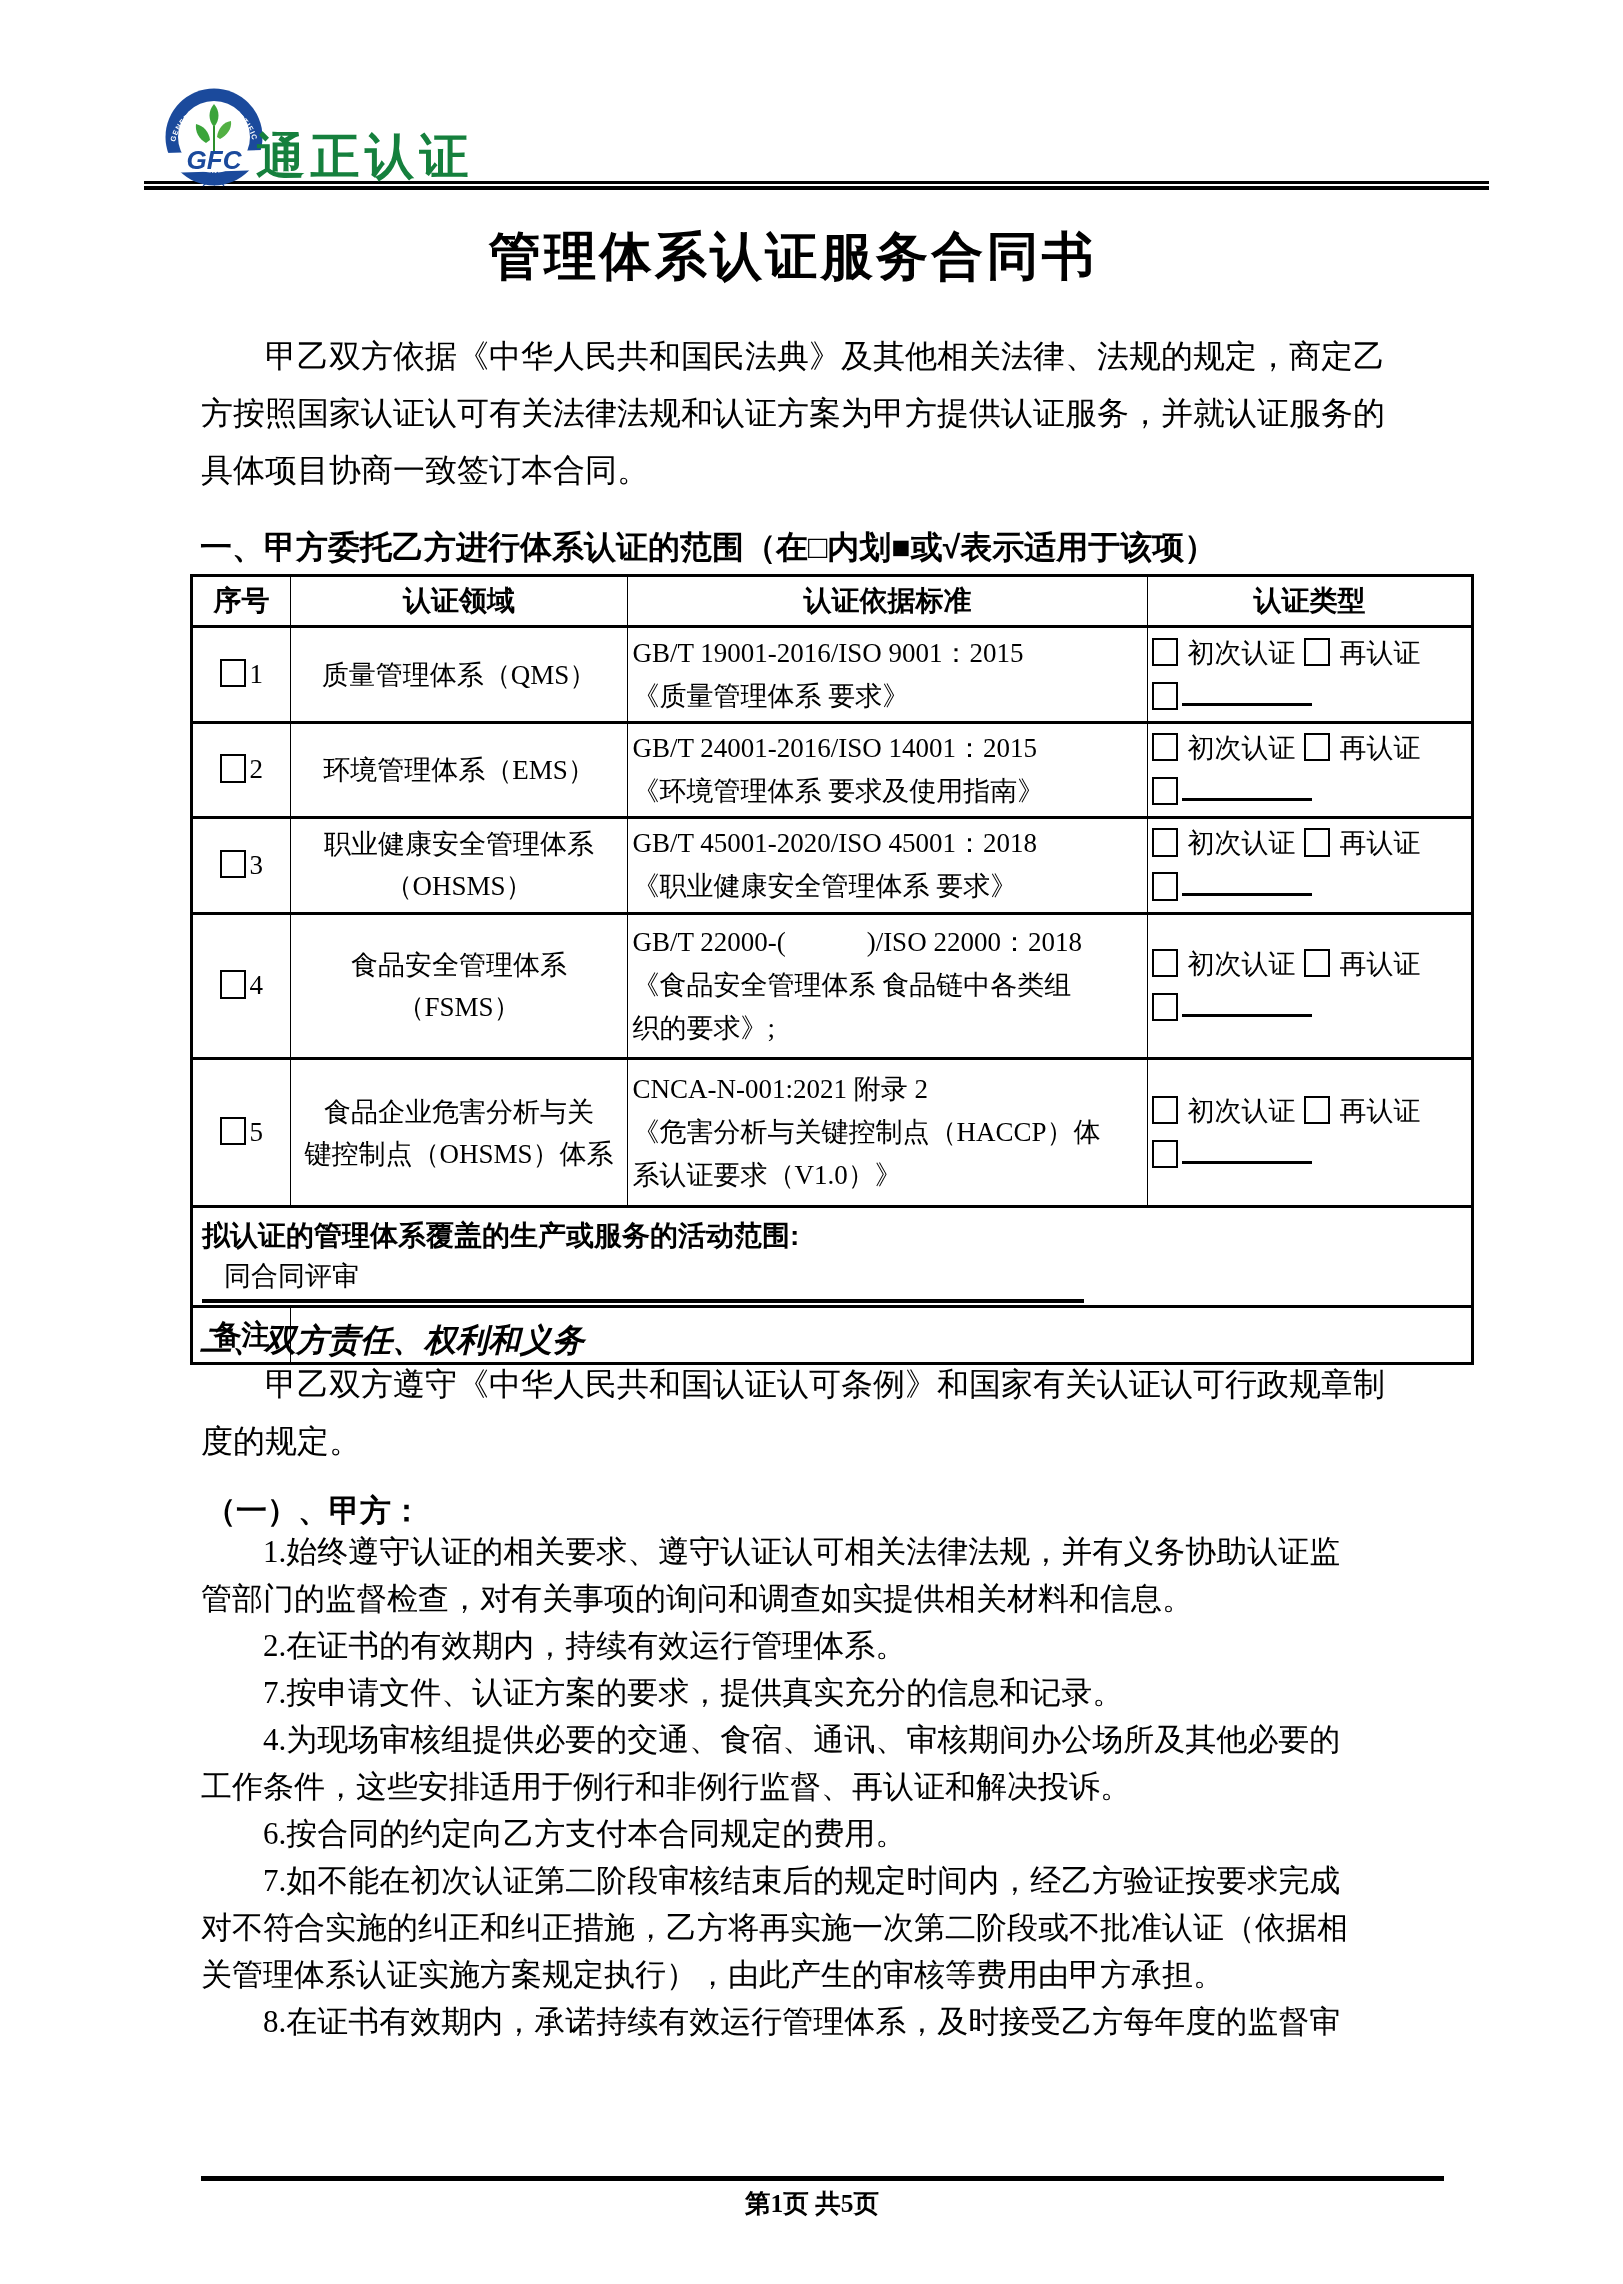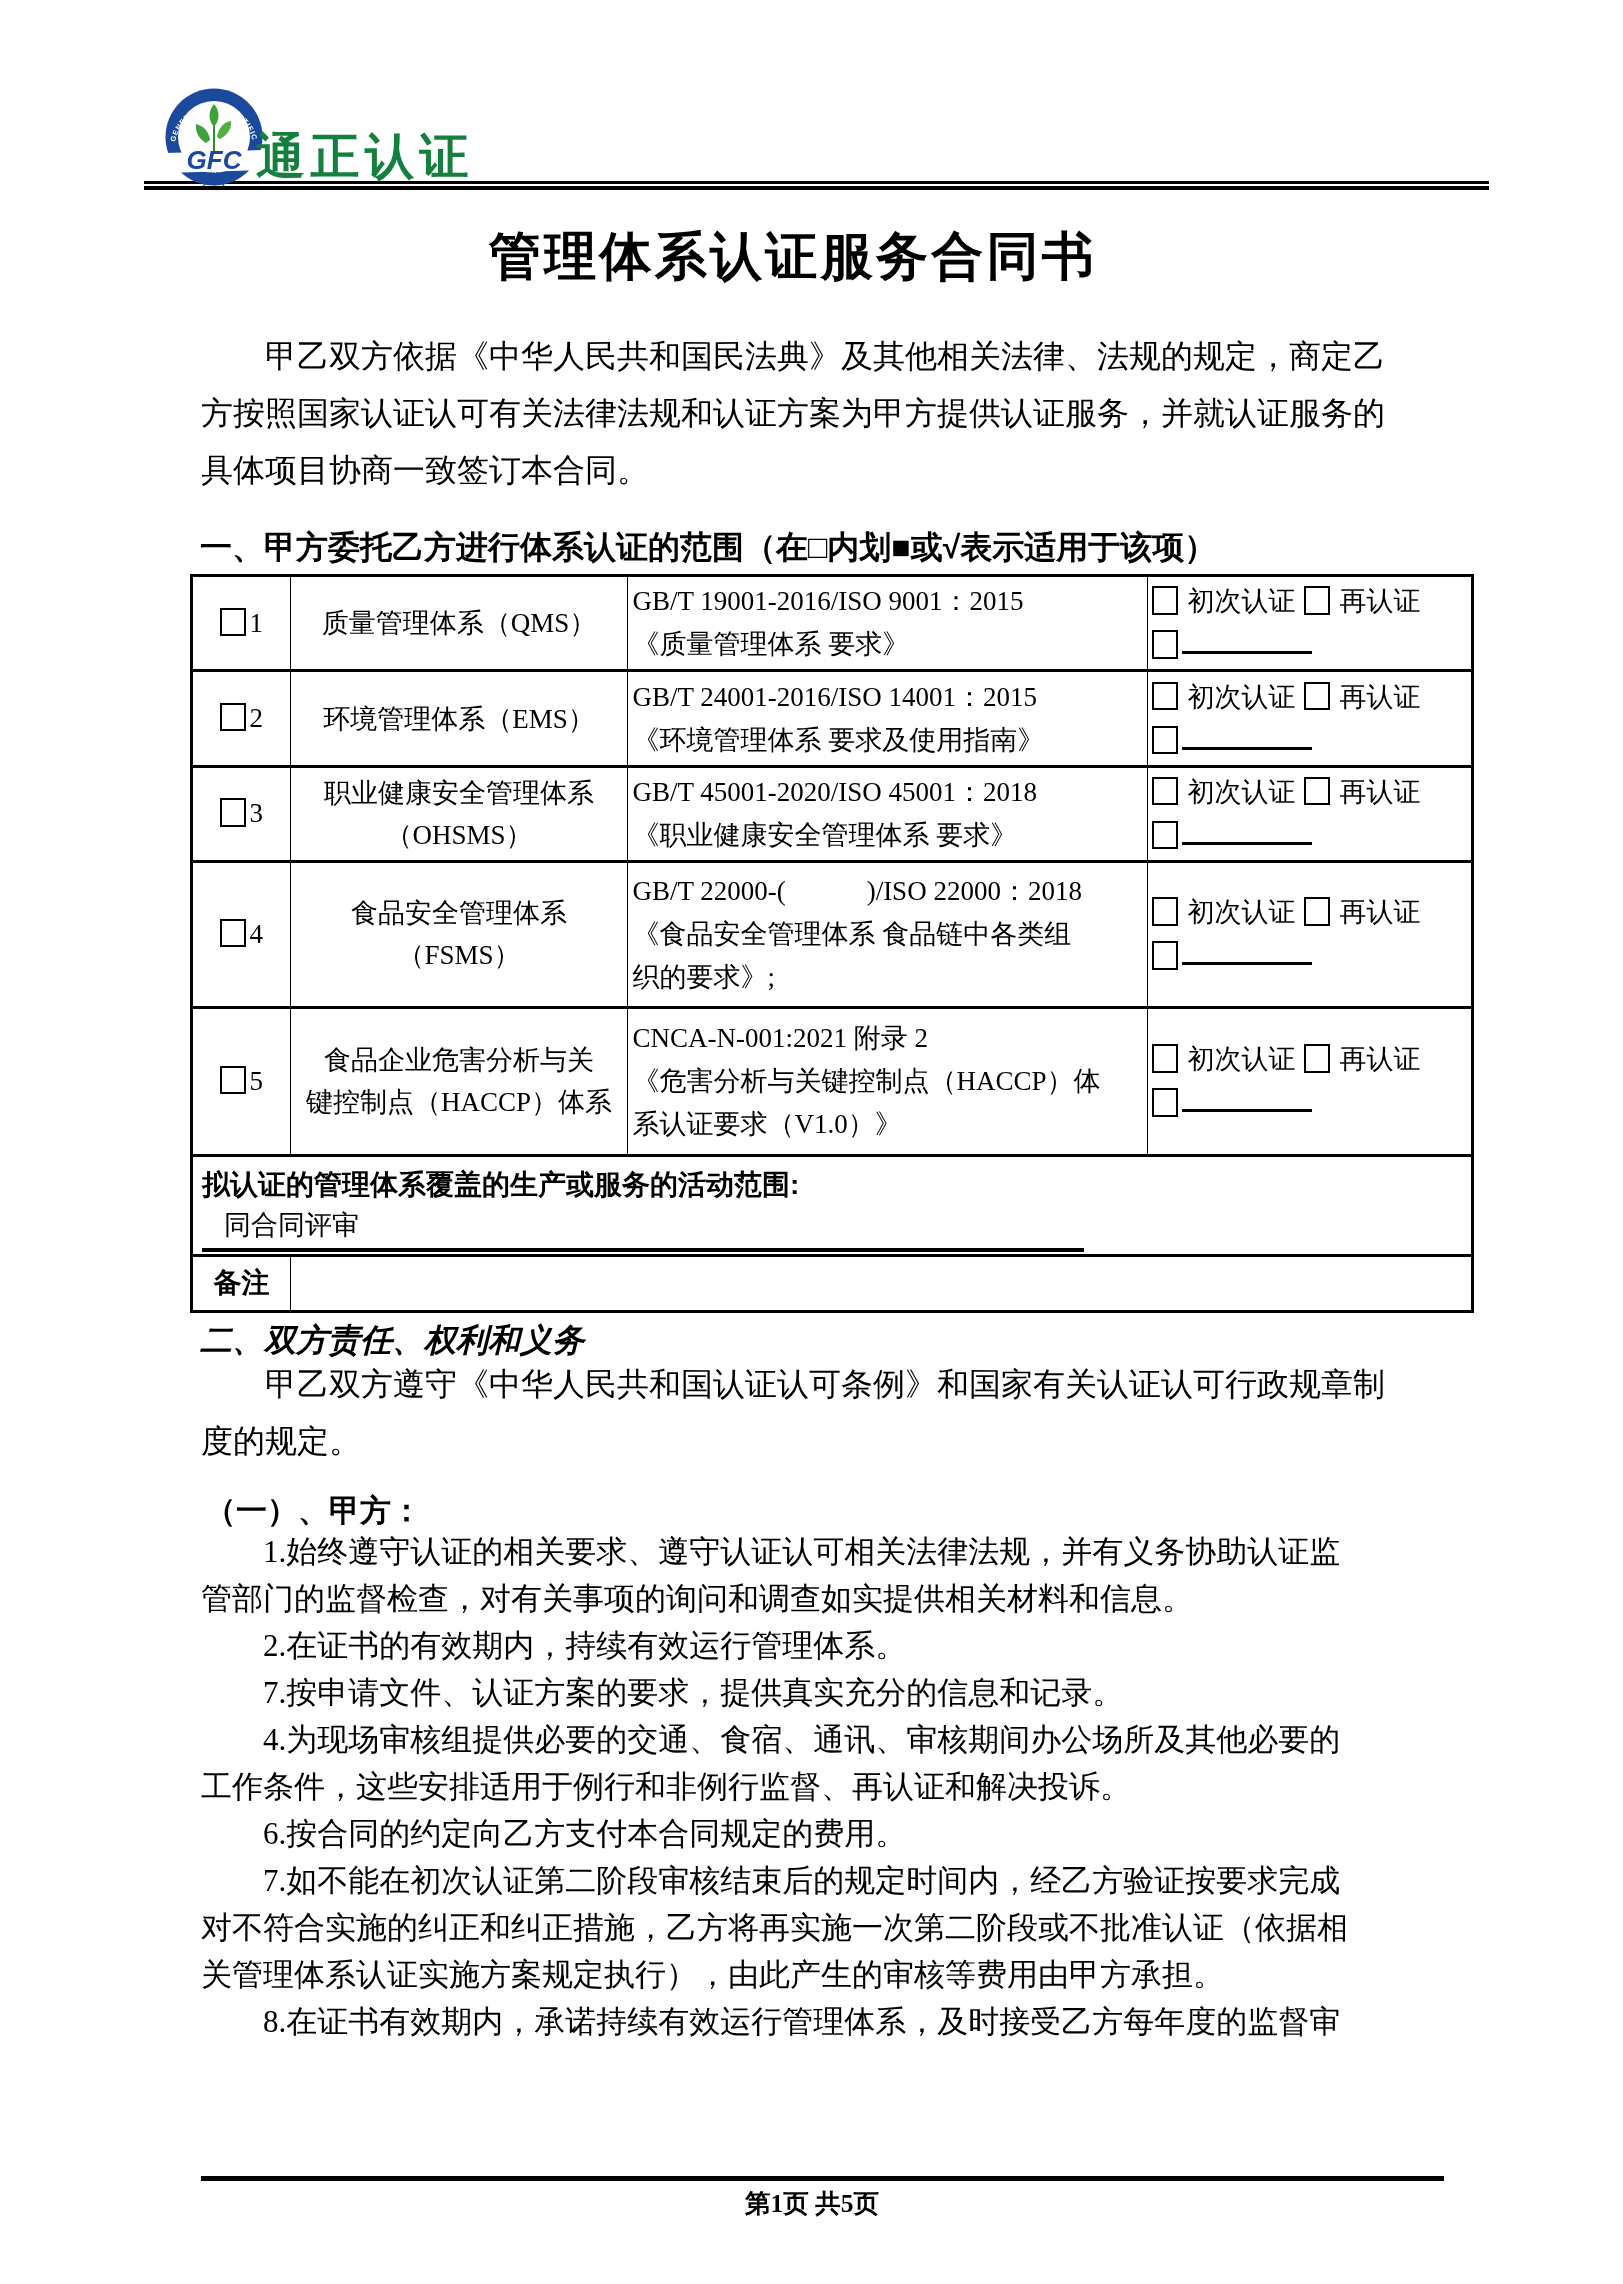--- a/index.html
+++ b/index.html
@@ -144,20 +144,26 @@
   <div class="sec-heading sec1-heading">一、甲方委托乙方进行体系认证的范围（在□内划■或√表示适用于该项）</div>
 
   <table class="scope">
     <colgroup>
         <col class="c1">
         <col class="c2">
         <col class="c3">
         <col class="c4">
       </colgroup>
     <tbody>
+        <tr>
+      <th>序号</th>
+      <th>认证领域</th>
+      <th>认证依据标准</th>
+      <th>认证类型</th>
+    </tr>
 
     <tr class="r1">
       <td class="c-no"><span class="cb"></span><span>1</span></td>
       <td class="c-domain">
             <div>质量管理体系（QMS）</div>
           </td>
       <td class="c-standard">
         <div>GB/T 19001-2016/ISO 9001：2015</div>
         <div>《质量管理体系 要求》</div>
       </td>
@@ -212,21 +218,21 @@
       <td class="c-type">
         <div><span class="cb"></span><span class="type-label">初次认证</span><span class="cb"></span><span class="type-label">再认证</span></div>
         <div><span class="cb"></span><span class="blank-line"></span></div>
       </td>
     </tr>
 
     <tr class="r5">
       <td class="c-no"><span class="cb"></span><span>5</span></td>
       <td class="c-domain">
         <div>食品企业危害分析与关</div>
-        <div>键控制点（HACCP）体系</div>
+        <div>键控制点（OHSMS）体系</div>
       </td>
       <td class="c-standard">
         <div>CNCA-N-001:2021 附录 2</div>
         <div>《危害分析与关键控制点（HACCP）体</div>
         <div>系认证要求（V1.0）》</div>
       </td>
       <td class="c-type">
         <div><span class="cb"></span><span class="type-label">初次认证</span><span class="cb"></span><span class="type-label">再认证</span></div>
         <div><span class="cb"></span><span class="blank-line"></span></div>
       </td>

